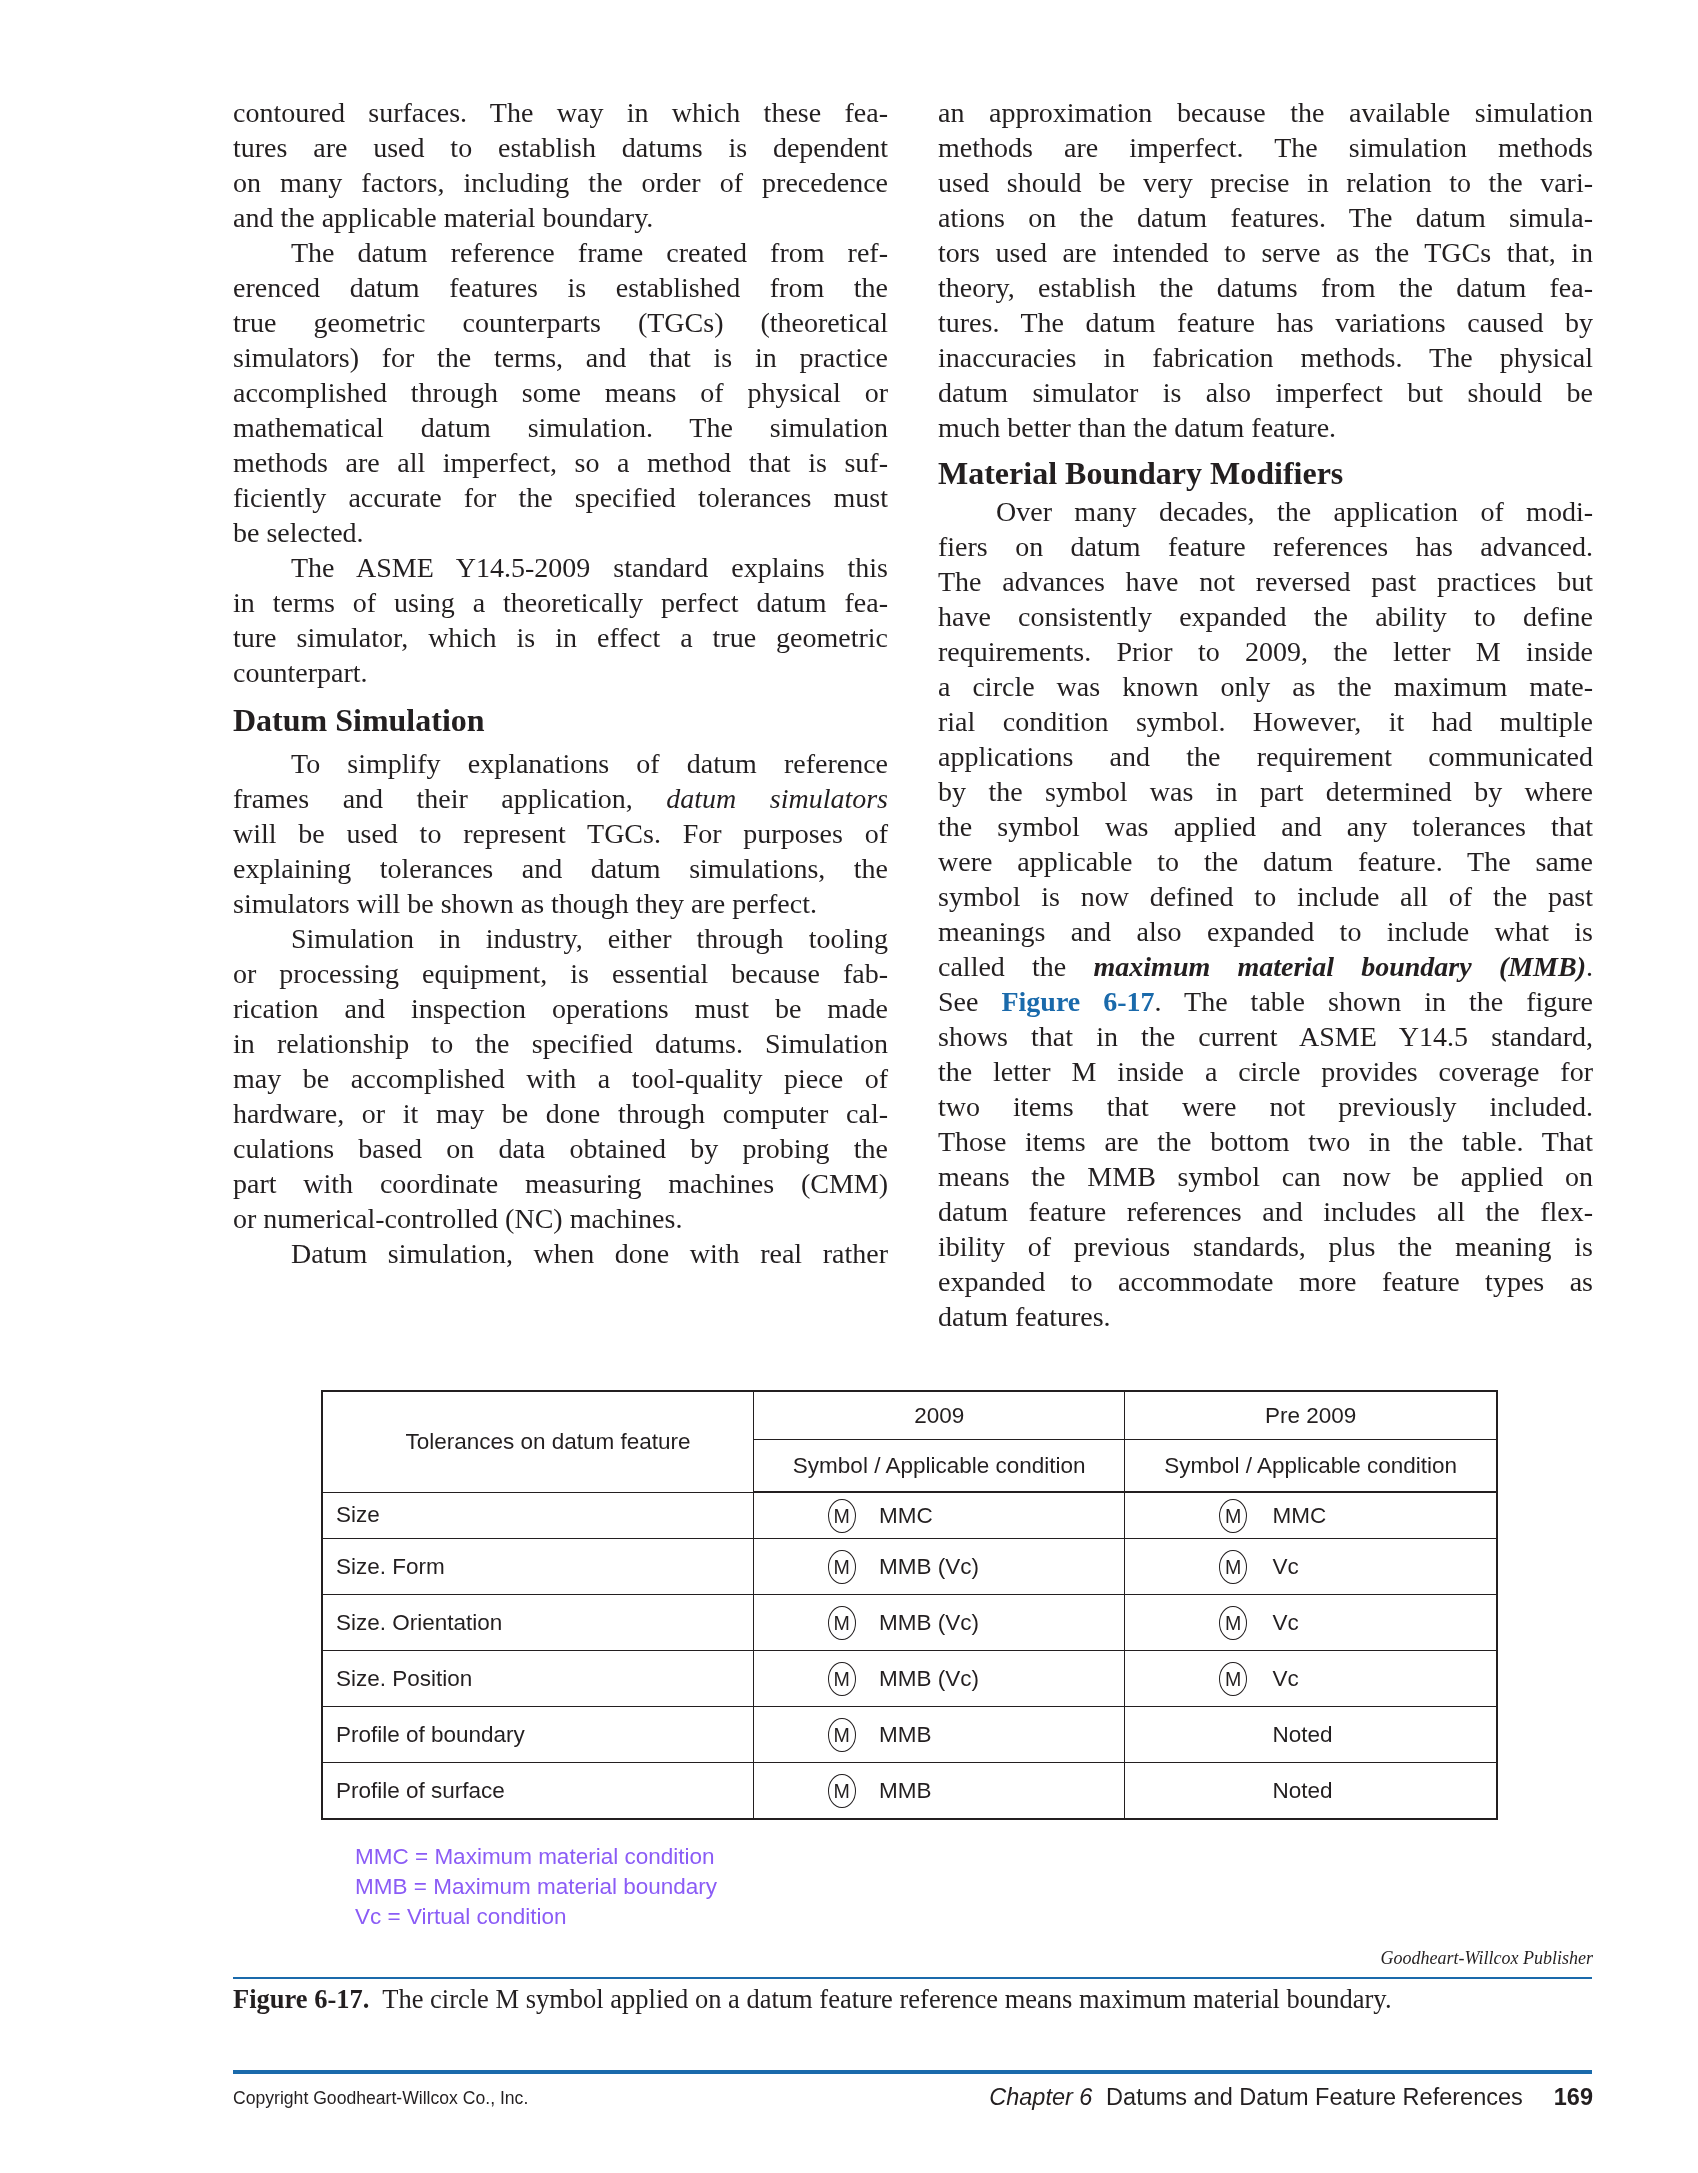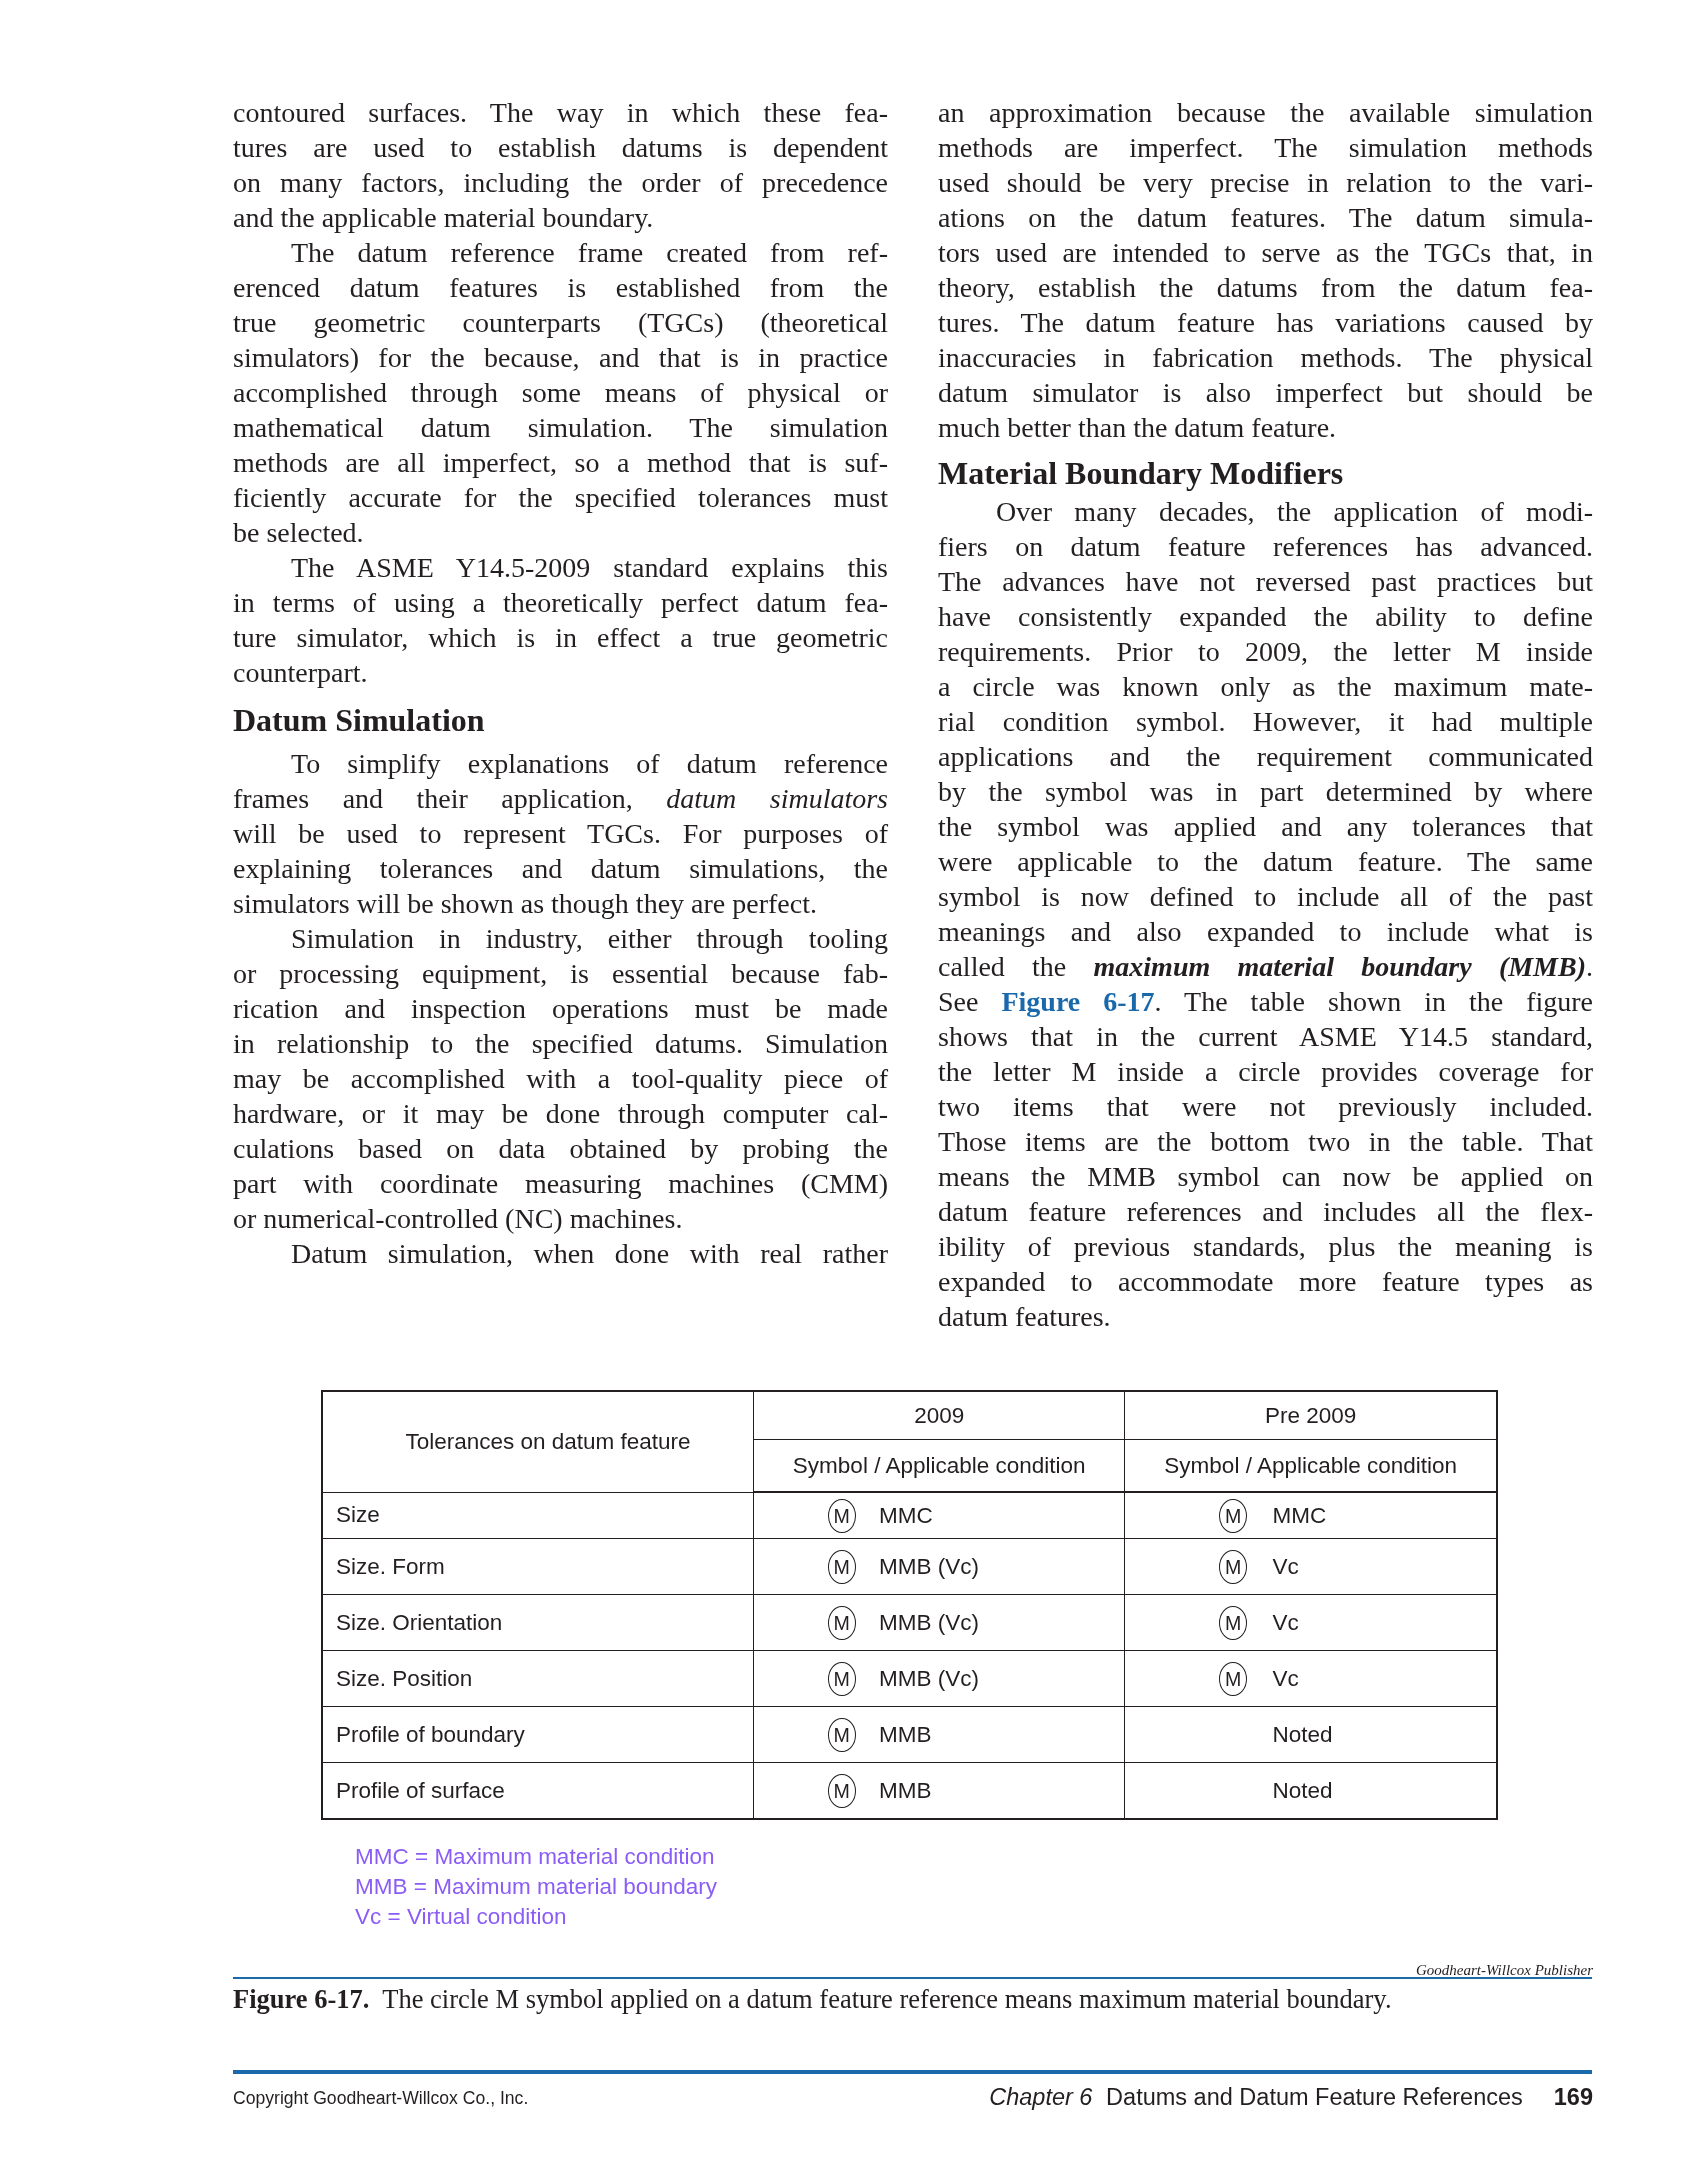--- a/index.html
+++ b/index.html
@@ -31,21 +31,21 @@
   .cond { display: inline-block; vertical-align: middle; position: absolute; left: 125px; }
   .sym-cell { position: relative; }
   .sym-cell .cond { top: 50%; transform: translateY(-50%); }
   .sym-cell .sym { position: absolute; top: 50%; transform: translateY(-50%); left: 0; }
   .pre .cond { left: 147px; }
   .pre .sym { left: 2px; }
 
   .legend { position: absolute; left: 355px; top: 1842px; font-family: "Liberation Sans", "DejaVu Sans", sans-serif; font-size: 22.5px; line-height: 30px; color: #8b5cf6; }
   .legend div { height: 30px; }
 
-  .credit { position: absolute; right: 106px; top: 1948px; font-family: "Liberation Serif", "DejaVu Serif", serif; font-style: italic; font-size: 15px; color: #231f20; margin-top: 14px; }
+  .credit { position: absolute; right: 106px; top: 1948px; font-family: "Liberation Serif", "DejaVu Serif", serif; font-style: italic; font-size: 18px; color: #231f20; }
   .rule-caption { position: absolute; left: 233px; width: 1359px; top: 1977px; height: 2px; background: #1a6aab; }
   .caption { position: absolute; left: 233px; top: 1984px; font-family: "Liberation Serif", "DejaVu Serif", serif; font-size: 26.5px; color: #231f20; white-space: nowrap; }
   .caption b { font-weight: bold; }
   .rule-footer { position: absolute; left: 233px; width: 1359px; top: 2070px; height: 3.9px; background: #1a6aab; }
   .footer-left { position: absolute; left: 233px; top: 2088px; font-family: "Liberation Sans", "DejaVu Sans", sans-serif; font-size: 17.6px; color: #231f20; }
   .footer-right { position: absolute; right: 106px; top: 2084px; font-family: "Liberation Sans", "DejaVu Sans", sans-serif; font-size: 23.5px; color: #231f20; white-space: nowrap; }
   .footer-right .chap { font-style: italic; }
   .footer-right .title { margin-left: 13.7px; }
   .footer-right .pg { font-weight: bold; margin-left: 31px; }
 </style>
@@ -56,21 +56,21 @@
   <div id="lp1">
       <span class="line">contoured surfaces. The way in which these fea-</span>
       <span class="line">tures are used to establish datums is dependent</span>
       <span class="line">on many factors, including the order of precedence</span>
       <span class="line last">and the applicable material boundary.</span>
     </div>
   <div id="lp2">
       <span class="line indent">The datum reference frame created from ref-</span>
       <span class="line">erenced datum features is established from the</span>
       <span class="line">true geometric counterparts (TGCs) (theoretical</span>
-      <span class="line">simulators) for the because, and that is in practice</span>
+      <span class="line">simulators) for the terms, and that is in practice</span>
       <span class="line">accomplished through some means of physical or</span>
       <span class="line">mathematical datum simulation. The simulation</span>
       <span class="line">methods are all imperfect, so a method that is suf-</span>
       <span class="line">ficiently accurate for the specified tolerances must</span>
       <span class="line last">be selected.</span>
     </div>
   <div id="lp3">
       <span class="line indent">The ASME Y14.5-2009 standard explains this</span>
       <span class="line">in terms of using a theoretically perfect datum fea-</span>
       <span class="line">ture simulator, which is in effect a true geometric</span>

